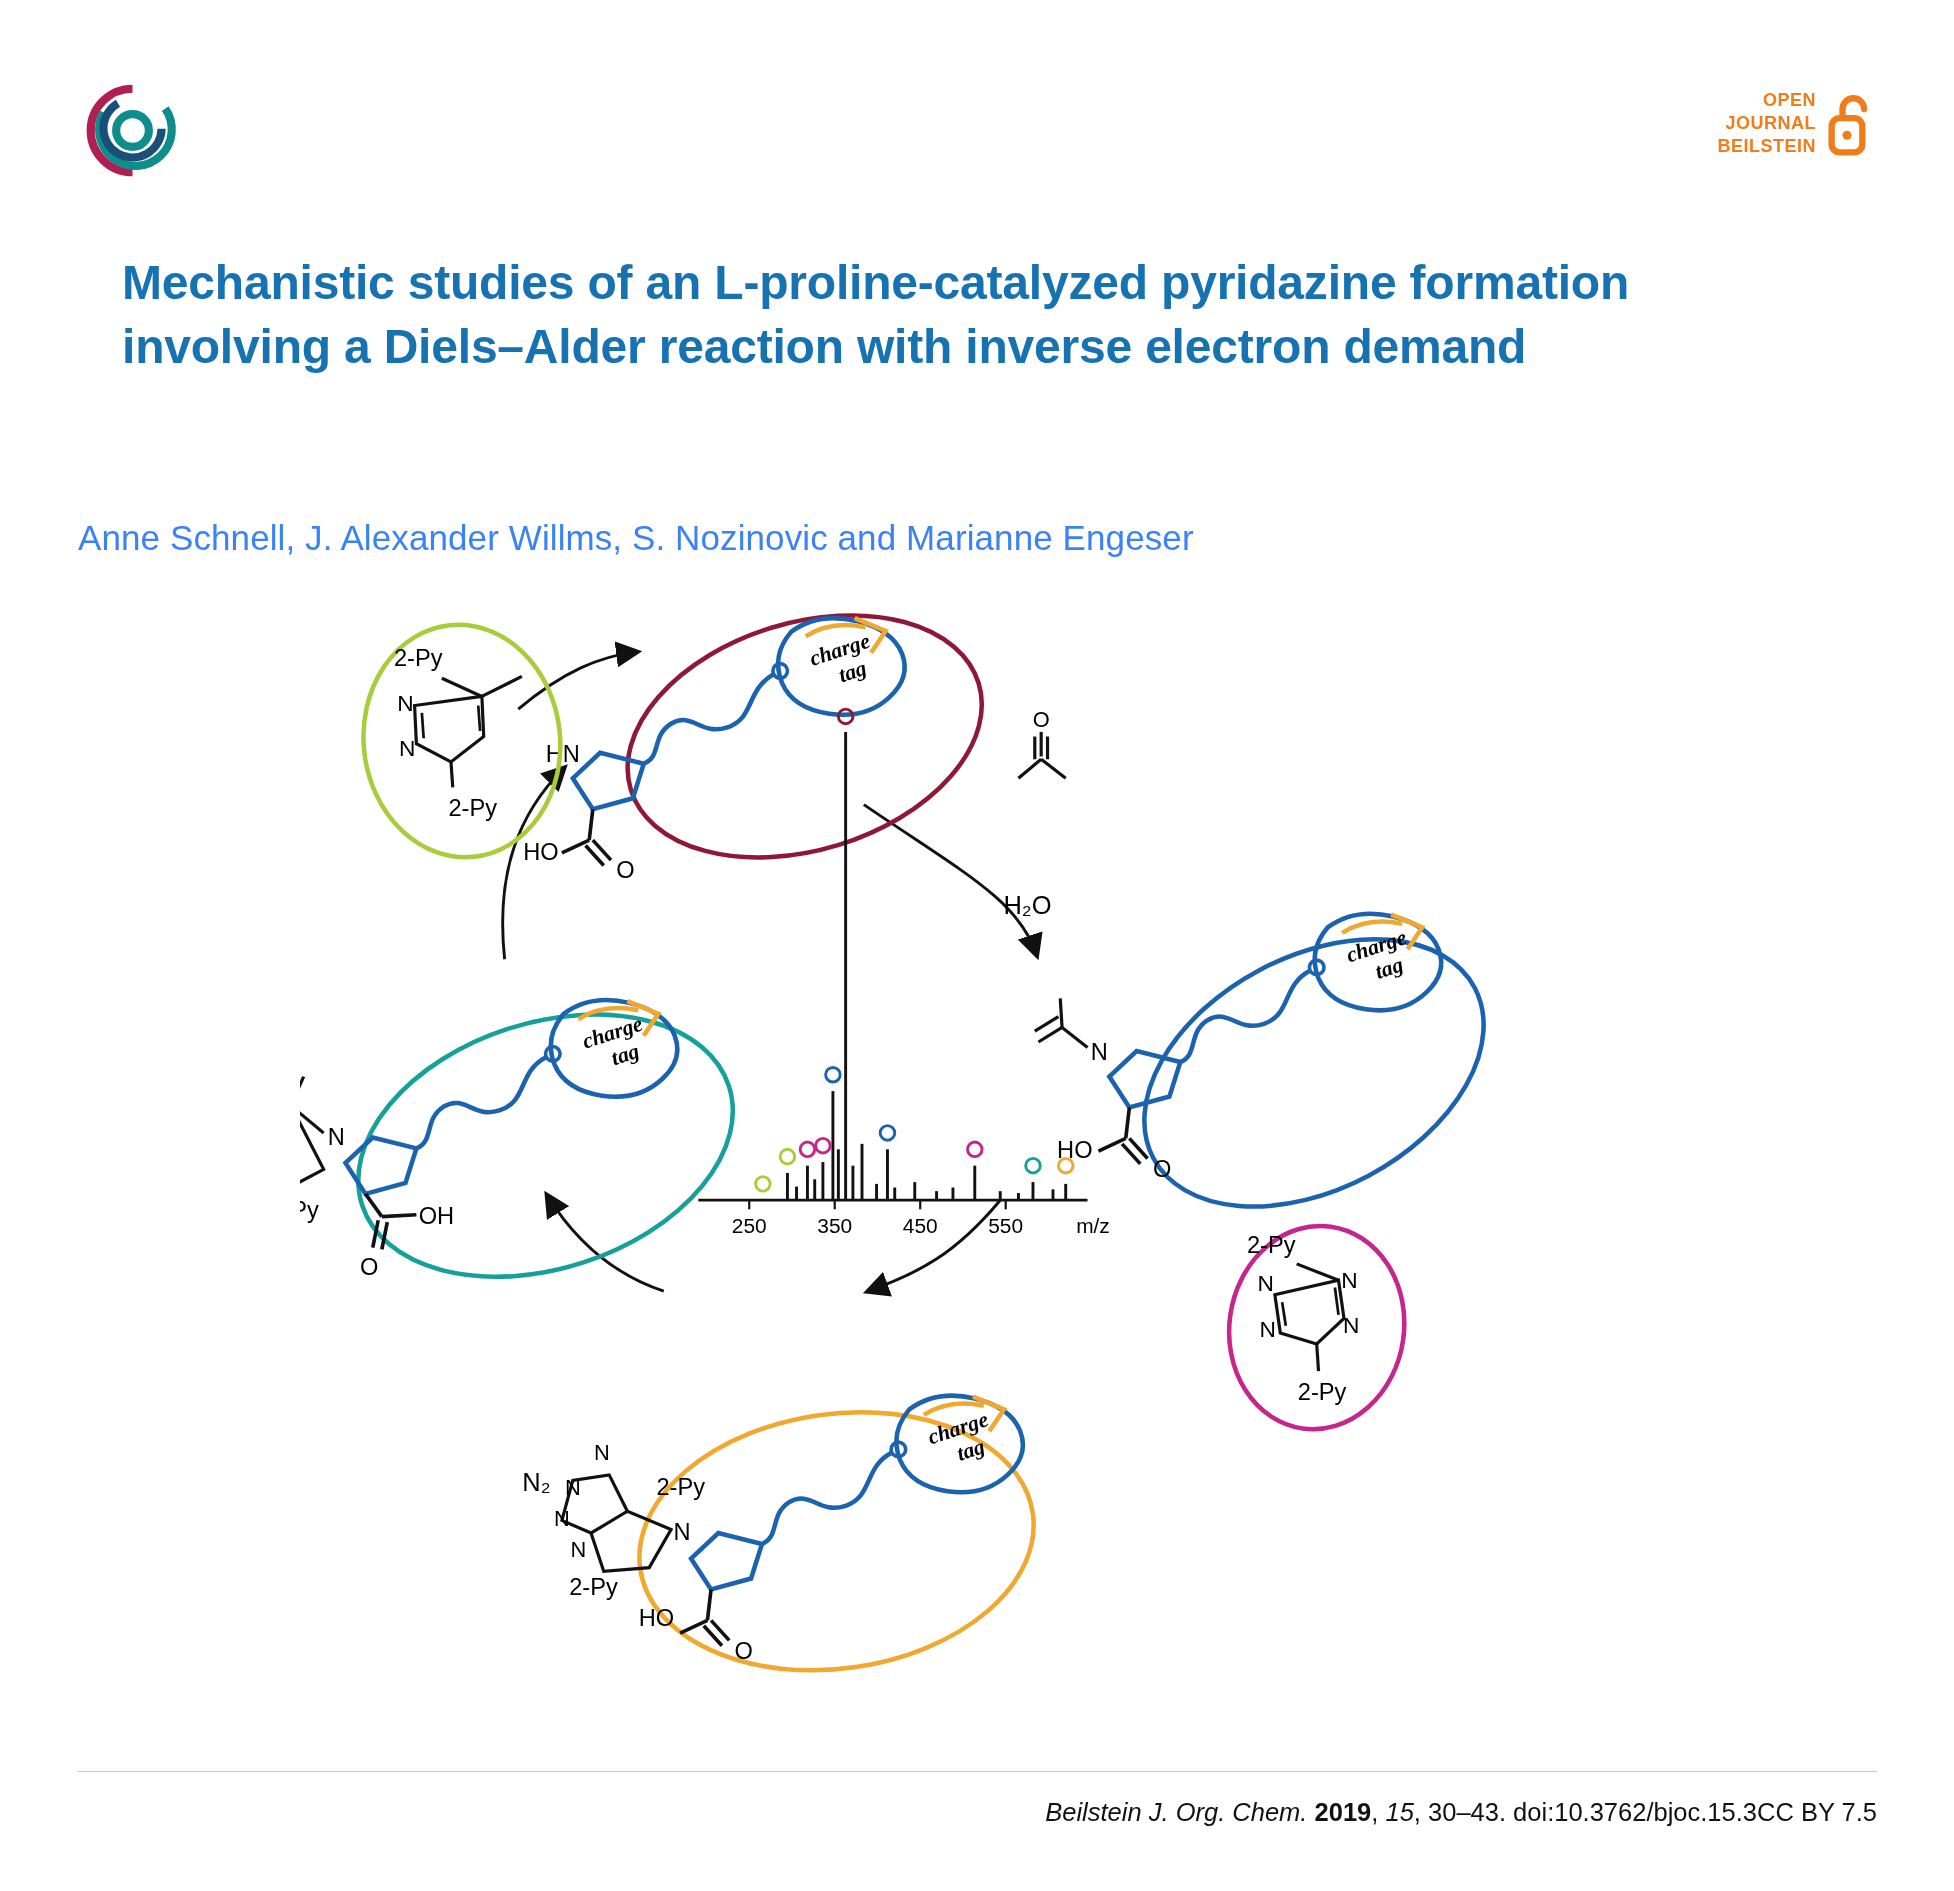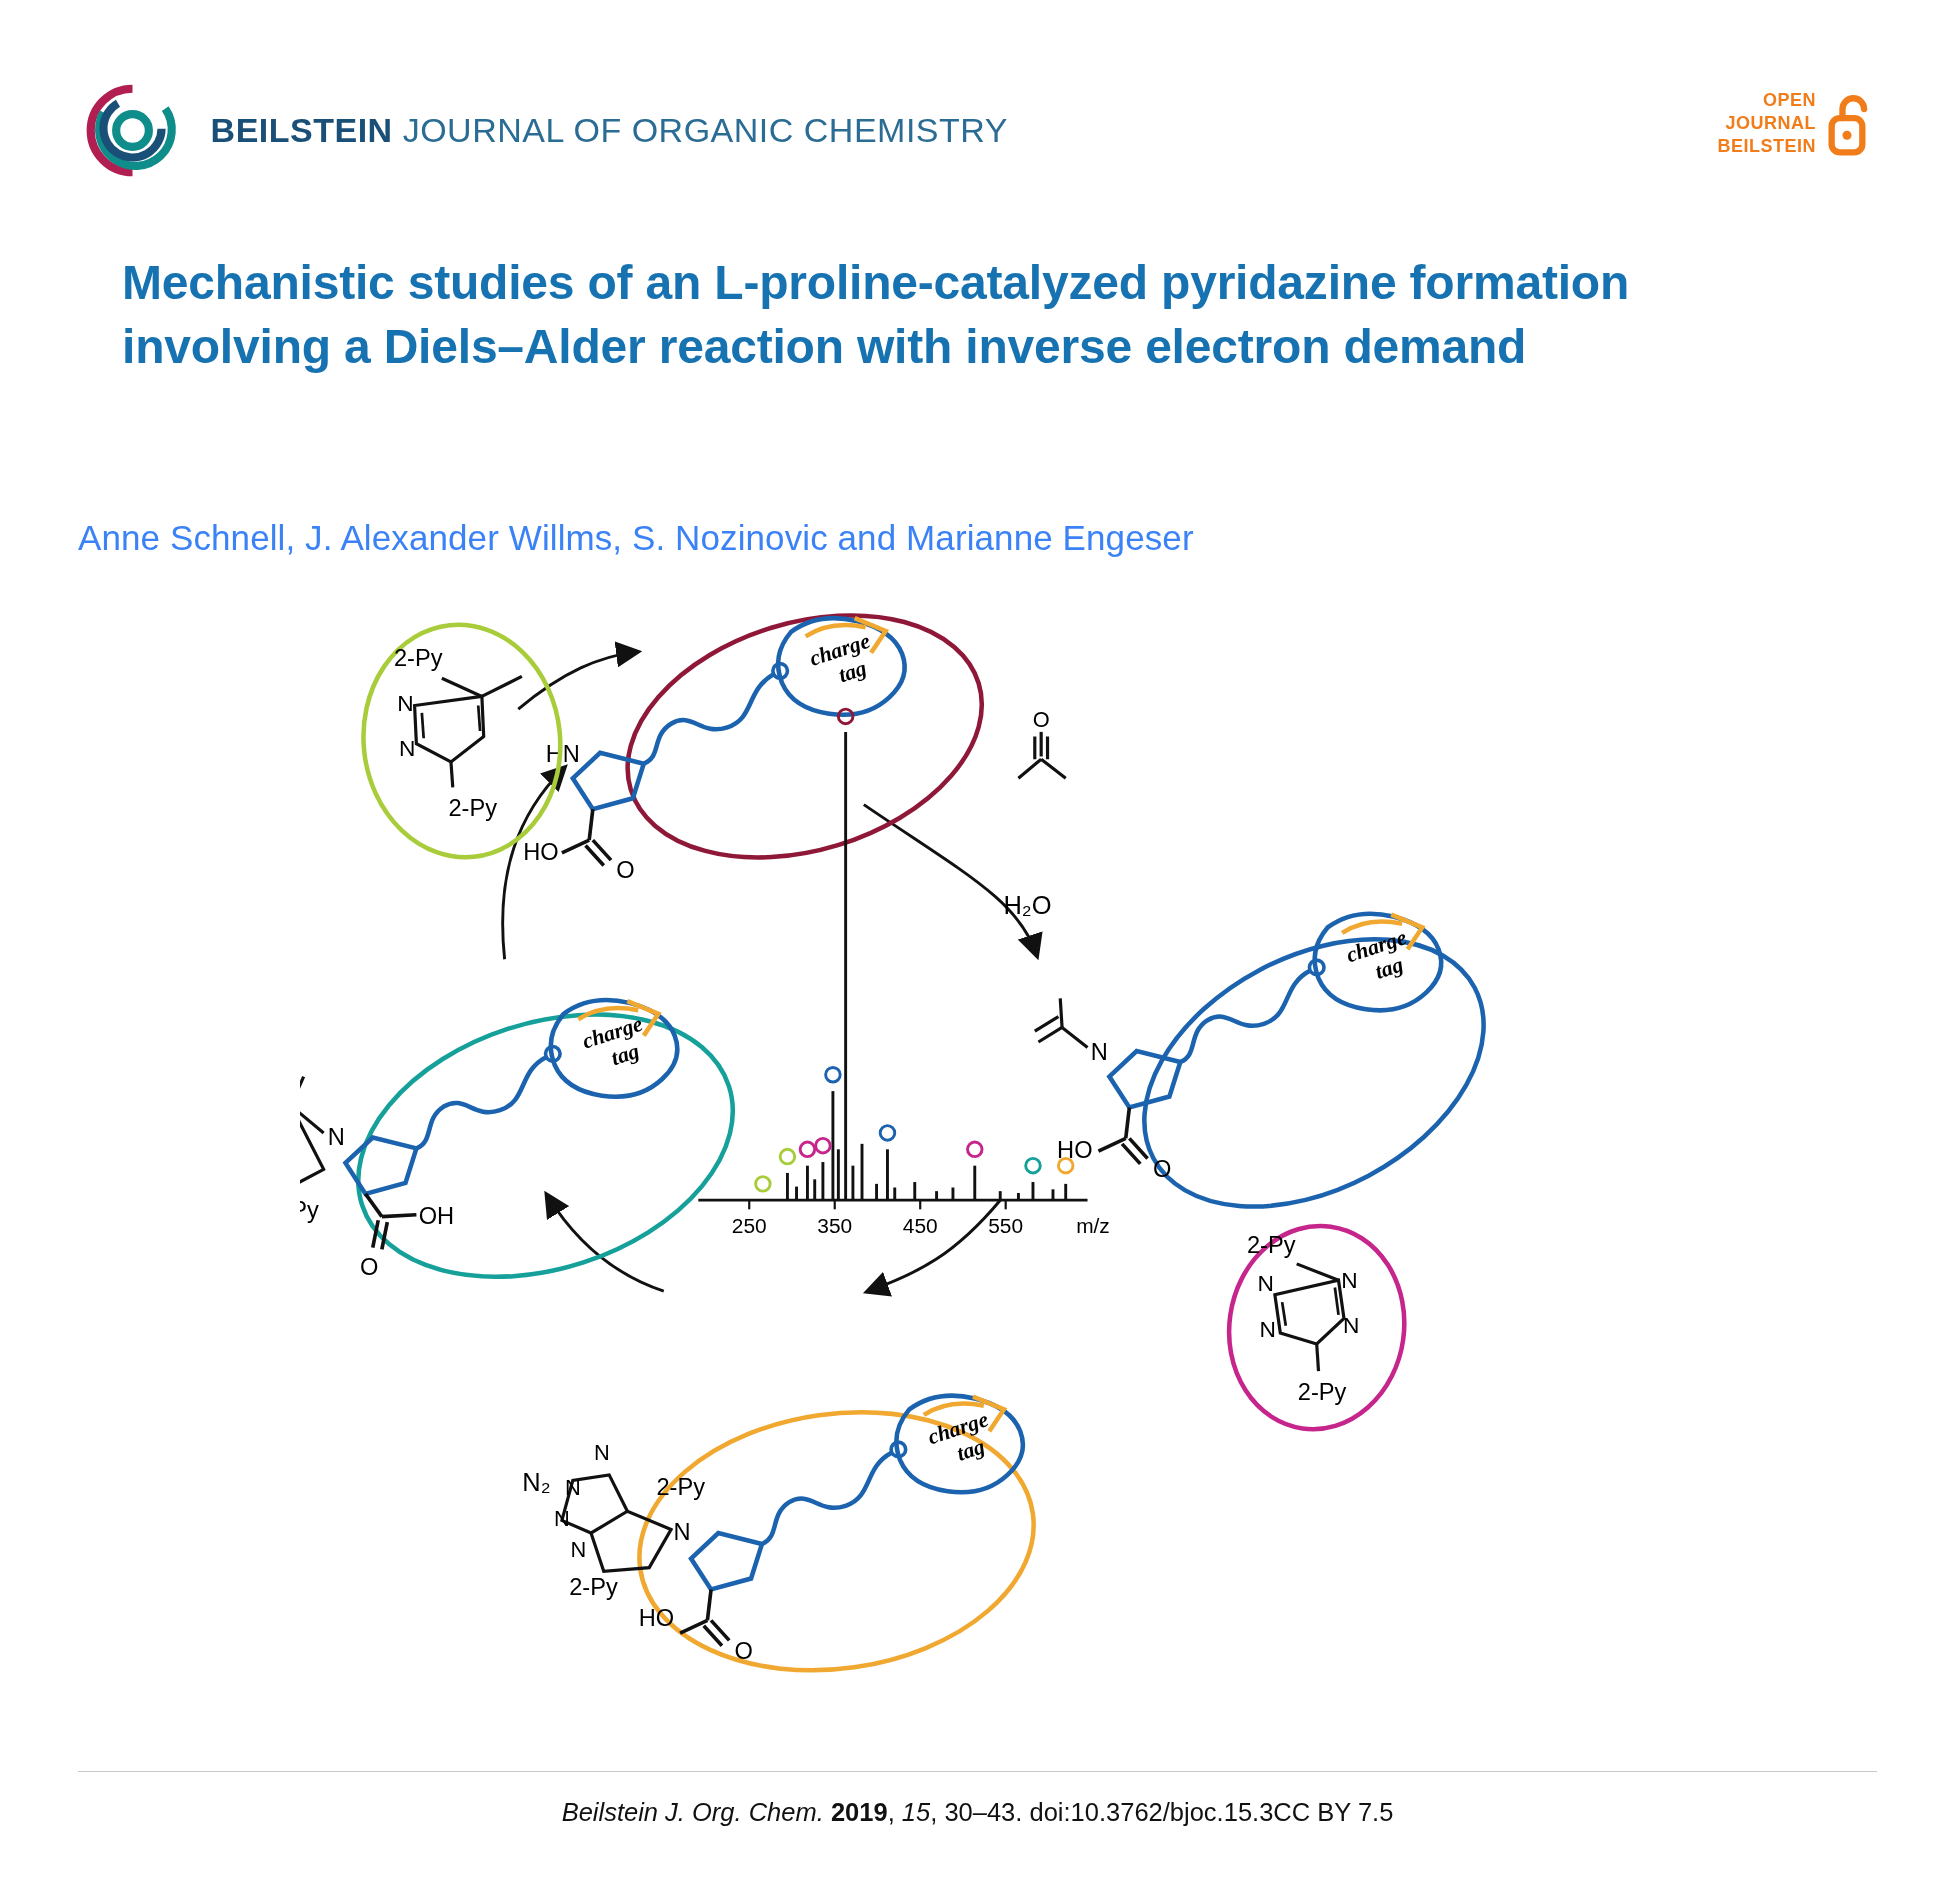--- a/index.html
+++ b/index.html
@@ -106,45 +106,41 @@
     top: 1771px;
     height: 0.9px;
     background: #c9c9c9;
   }
   .footer {
     position: absolute;
     left: 78px;
     right: 78px;
     top: 1798px;
     display: flex;
-    justify-content: center;
+    justify-content: flex-end;
     align-items: baseline;
     font-size: 25.5px;
     color: #111;
   }
   .footer-left { font-style: italic; }
   .footer-left .bold { font-weight: bold; font-style: normal; }
   .footer-left .reg { font-style: normal; }
   .footer-right { font-style: normal; }
 </style>
 </head>
 <body>
 
 <div class="header">
   <div class="brand">
     <svg class="brand-logo" viewBox="0 0 120 120">
       <path d="M60 14 A46 46 0 1 0 60 106" fill="none" stroke="#b01e52" stroke-width="9"></path>
       <path d="M96 36 A40 40 0 1 1 28 40" fill="none" stroke="#0f8d8a" stroke-width="9"></path>
       <path d="M44 30 A32 32 0 1 0 92 58" fill="none" stroke="#1a4f77" stroke-width="9"></path>
       <circle cx="60" cy="60" r="18" fill="none" stroke="#0f8d8a" stroke-width="9"></circle>
     </svg>
-    <div class="brand-text">
-      <span class="b1">BEILSTEIN</span>
-      <span style="color:#2a6c94; font-weight:normal;">JOURNAL OF ORGANIC CHEMISTRY</span>
-    </div>
   </div>
 
   <div class="oa">
     <div class="oa-labels">
       <div>OPEN</div>
       <div>JOURNAL</div>
       <div>BEILSTEIN</div>
     </div>
     <svg class="oa-lock" viewBox="0 0 56 72">
       <path d="M18 30 V20 a12 12 0 0 1 24 0" fill="none" stroke="#f07d1a" stroke-width="7" stroke-linecap="round"></path>

